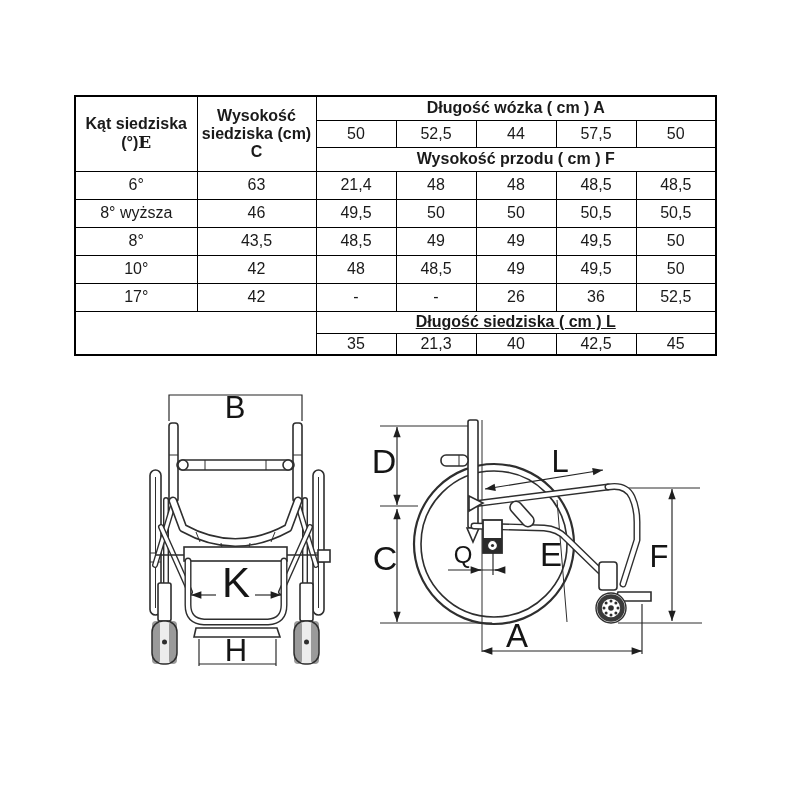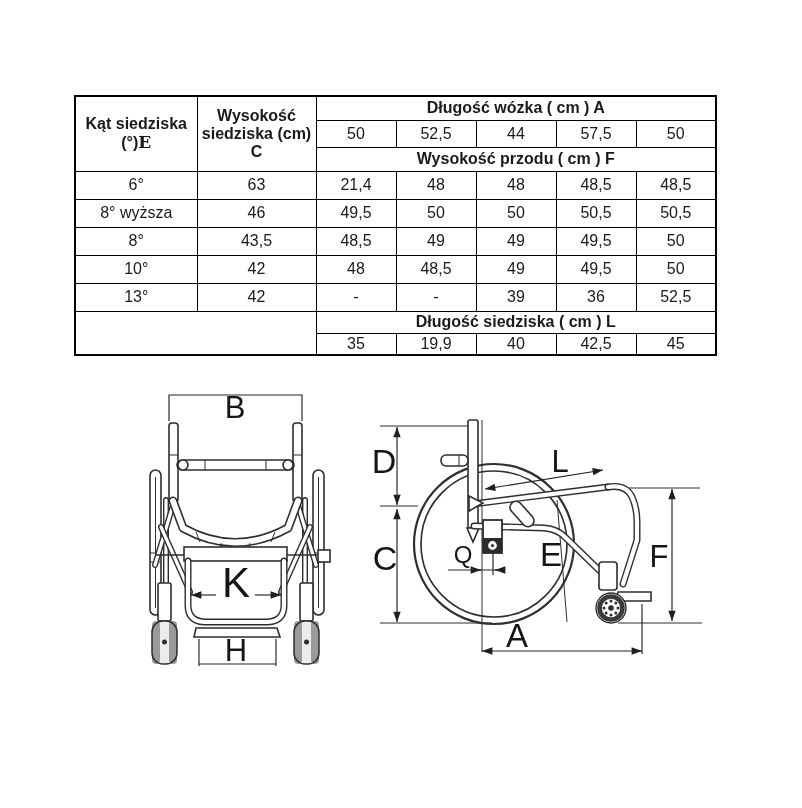--- a/index.html
+++ b/index.html
@@ -6,21 +6,21 @@
   .page{position:relative;width:802px;height:808px;background:#ffffff;overflow:hidden;
         font-family:"Liberation Sans",sans-serif;color:#1a1a1a;}
   
   table.spec{position:absolute;left:74px;top:95px;width:641px;border-collapse:collapse;
              table-layout:fixed;border:2px solid #000;}
   table.spec td{border:1.5px solid #000;text-align:center;vertical-align:middle;
                 font-size:16px;line-height:1.12;padding:1px 2px;}
   td.hd{font-weight:bold;font-size:15.5px;}
   .bigE{font-family:"DejaVu Serif",serif;font-weight:bold;font-size:17px;}
   tr.r1{height:24px;} tr.r2{height:27px;} tr.r3{height:24px;margin-top:42px;}
-  tr.rd{height:28px;} tr.r9{height:22px;} tr.r10{height:22px;}
+  tr.rd{height:28px;} tr.r9{height:22px;text-decoration:underline;} tr.r10{height:22px;}
   
   .fig{position:absolute;}
   .part{fill:#fff;stroke:#2e2e2e;stroke-width:1.6;}
   .thin{stroke:#2e2e2e;stroke-width:1;fill:none;}
   .dim{stroke:#242424;stroke-width:1.15;fill:none;}
   .to9{stroke:#2e2e2e;stroke-width:9;fill:none;stroke-linecap:round;stroke-linejoin:round;}
   .ti9{stroke:#fff;stroke-width:5.8;fill:none;stroke-linecap:round;stroke-linejoin:round;}
   .to7{stroke:#2e2e2e;stroke-width:7;fill:none;stroke-linecap:round;stroke-linejoin:round;}
   .ti7{stroke:#fff;stroke-width:4.2;fill:none;stroke-linecap:round;stroke-linejoin:round;}
   .to6{stroke:#2e2e2e;stroke-width:6;fill:none;stroke-linecap:round;stroke-linejoin:round;}
@@ -91,35 +91,35 @@
     <tr class="rd">
       <td>10°</td>
       <td>42</td>
       <td>48</td>
       <td>48,5</td>
       <td>49</td>
       <td>49,5</td>
       <td>50</td>
     </tr>
     <tr class="rd">
-      <td>13°</td>
+      <td>17°</td>
       <td>42</td>
       <td>-</td>
       <td>-</td>
-      <td>39</td>
+      <td>26</td>
       <td>36</td>
       <td>52,5</td>
     </tr>
     <tr class="r9">
       <td colspan="2" rowspan="2"></td>
       <td colspan="5" class="hd">Długość siedziska ( cm ) L</td>
     </tr>
     <tr class="r10">
       <td>35</td>
-      <td>19,9</td>
+      <td>21,3</td>
       <td>40</td>
       <td>42,5</td>
       <td>45</td>
     </tr>
   </tbody>
     </table>
 
   <svg class="fig" style="left:128px;top:385px" width="215" height="290" viewBox="0 0 215 290">
     <defs>
       <marker id="fa" viewBox="0 0 10 10" refX="9.5" refY="5" markerWidth="10" markerHeight="10" orient="auto-start-reverse">

